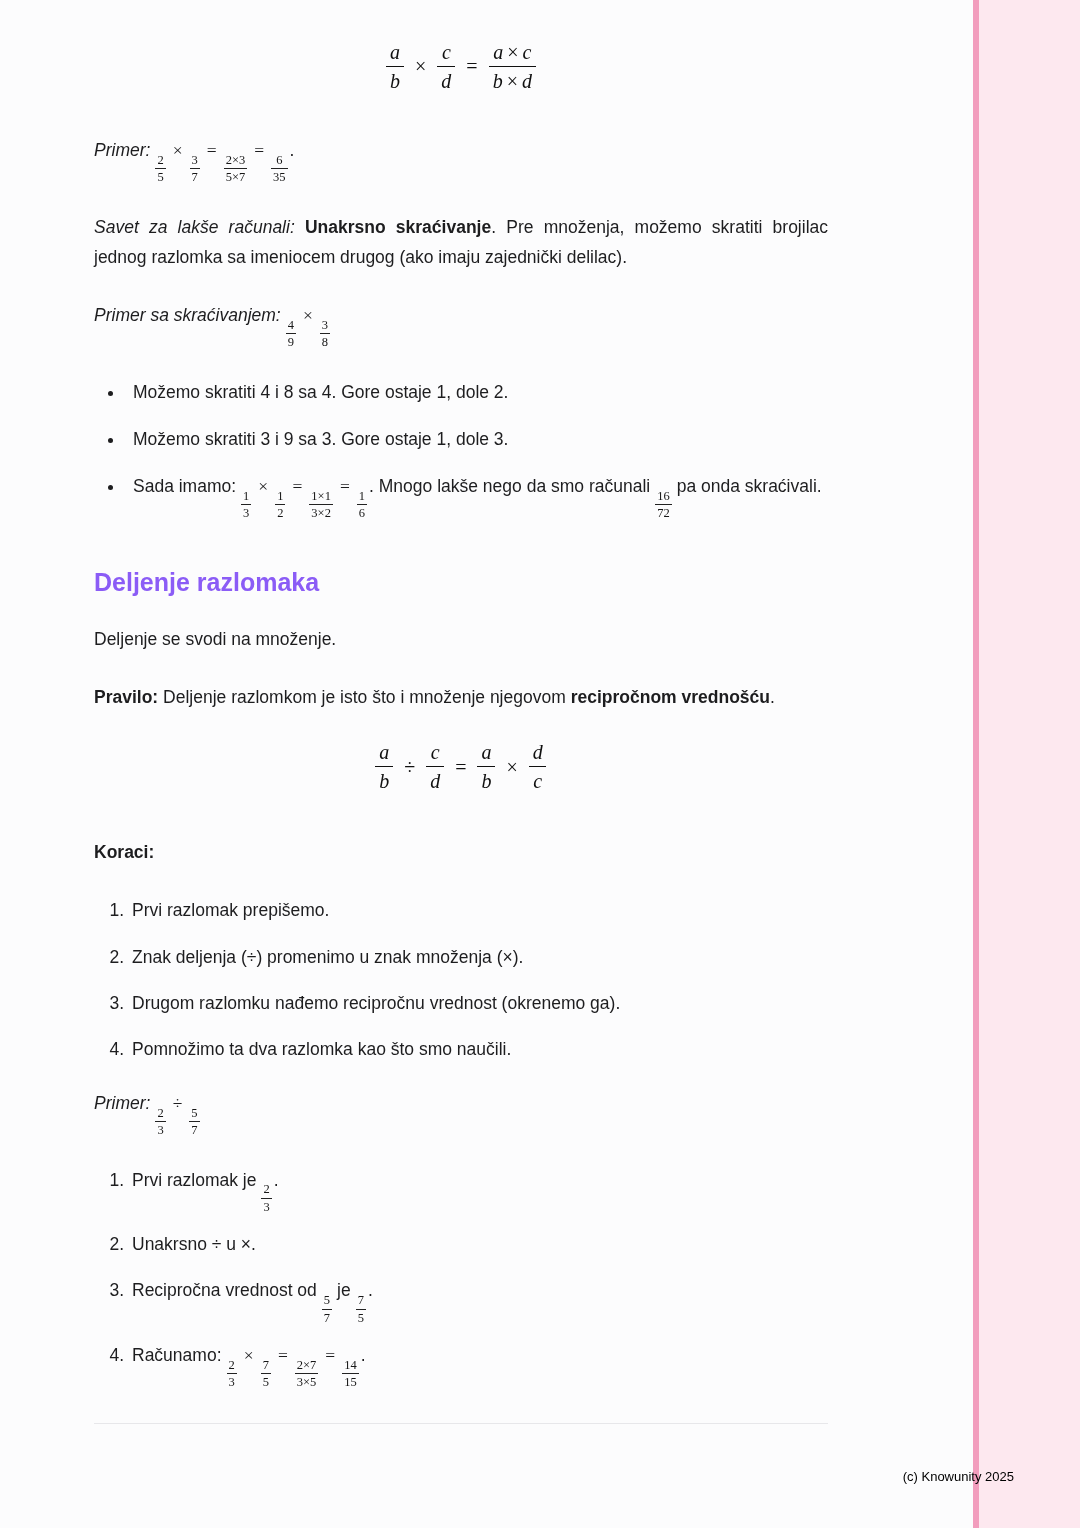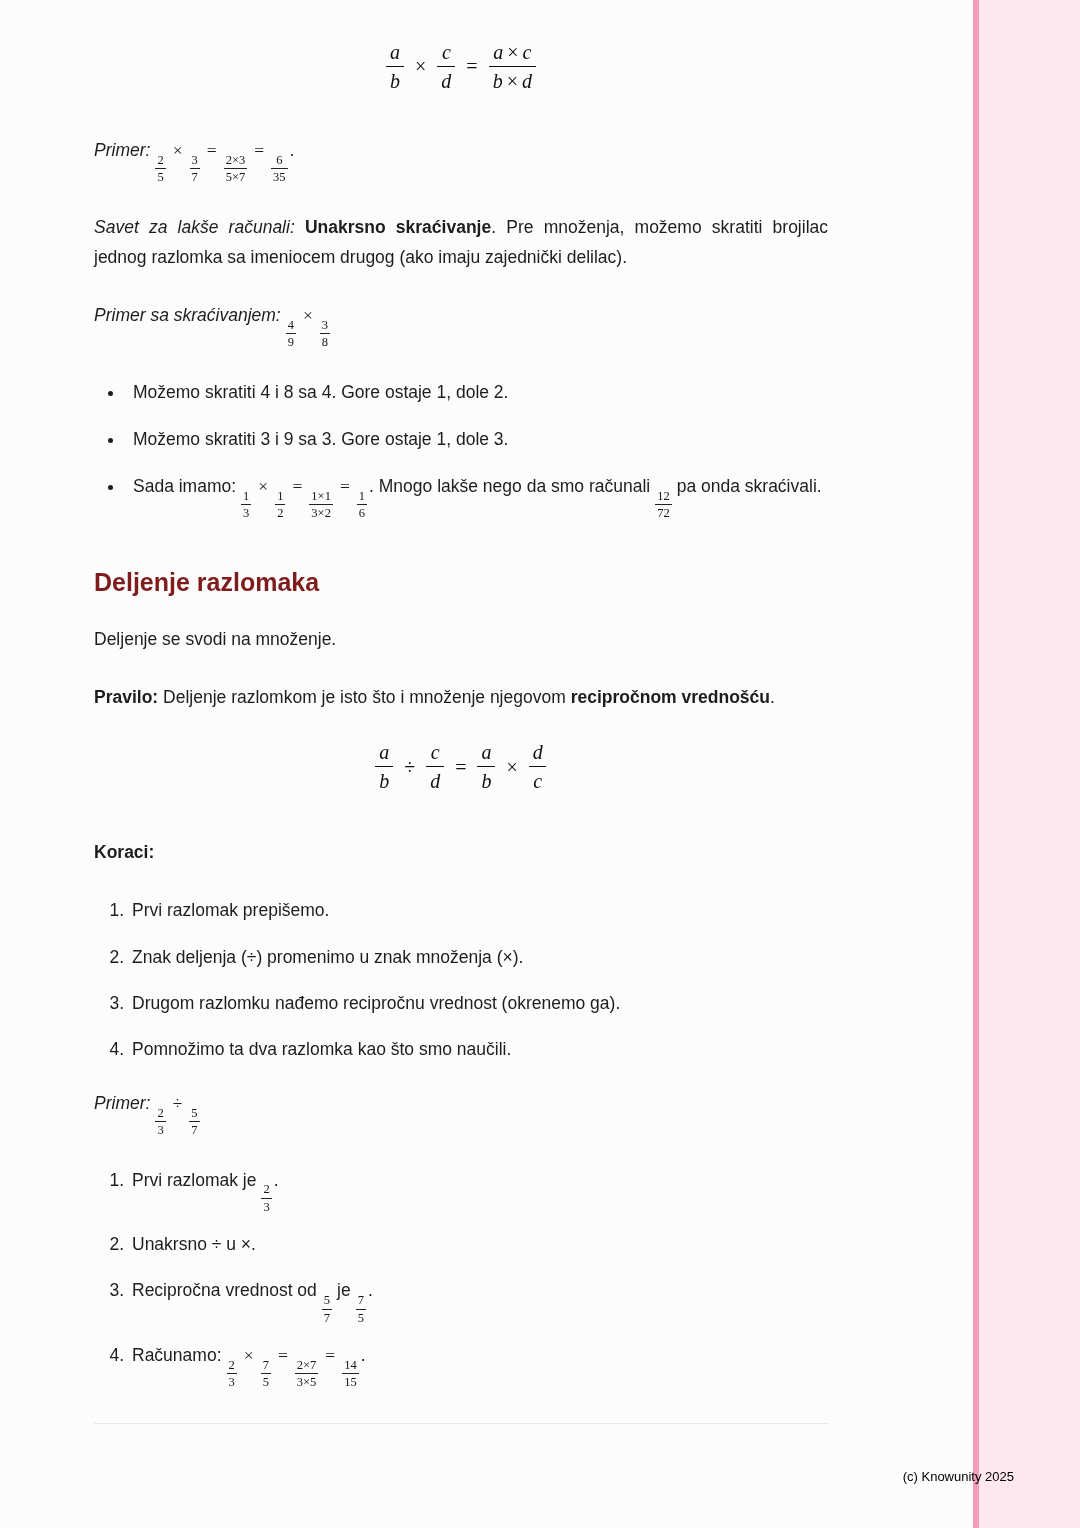--- a/index.html
+++ b/index.html
@@ -55,21 +55,21 @@
     font-family: "Liberation Serif", "DejaVu Serif", serif;
     font-style: normal;
     font-size: 12.5px; color: #161616;
     margin: 0 5px;
   }
   .frac .fnum { padding: 0 2px 2px; }
   .frac .fden { border-top: 1px solid #222; padding: 2px 2px 0; }
   .op { font-family: "Liberation Serif", "DejaVu Serif", serif; font-style: normal; margin: 0 2px; }
   .tight { margin-left: -3px; }
 
-  h2.pink { color: #7f1d1d; font-size: 25px; line-height: 1.3; margin: 46px 0 26px; font-weight: 700; }
+  h2.pink { color: #8b5cf6; font-size: 25px; line-height: 1.3; margin: 46px 0 26px; font-weight: 700; }
   h1.pink { color: #ee4c9b; font-size: 31px; line-height: 1.3; margin: 38px 0 0; font-weight: 700; }
 
   ul.bullets { margin: 0 0 10px; padding-left: 31px; }
   ul.bullets > li { margin-bottom: 17px; padding-left: 8px; }
   ol.numbered { margin: 0 0 24px; padding-left: 35px; }
   ol.numbered > li { margin-bottom: 16px; padding-left: 3px; }
 
   hr.divider { border: none; border-top: 1px solid #e7e7ea; margin: 34px 0 0; }
 
   .watermark { position: absolute; right: 66px; bottom: 44px; font-size: 13px; color: #000000; z-index: 3; }
@@ -137,21 +137,21 @@
           </span><span class="op">×</span><span class="frac">
             <span class="fnum">1</span>
             <span class="fden">2</span>
           </span><span class="op">=</span><span class="frac">
             <span class="fnum">1×1</span>
             <span class="fden">3×2</span>
           </span><span class="op">=</span><span class="frac">
             <span class="fnum">1</span>
             <span class="fden">6</span>
           </span><span class="tight">. Mnogo lakše nego da smo računali</span><span class="frac">
-            <span class="fnum">12</span>
+            <span class="fnum">16</span>
             <span class="fden">72</span>
           </span><span>pa onda skraćivali.</span></li>
     </ul>
 
     <h2 class="pink">Deljenje razlomaka</h2>
 
     <p>Deljenje se svodi na množenje.</p>
 
     <p class="justify">
       <span class="b">Pravilo:</span>

